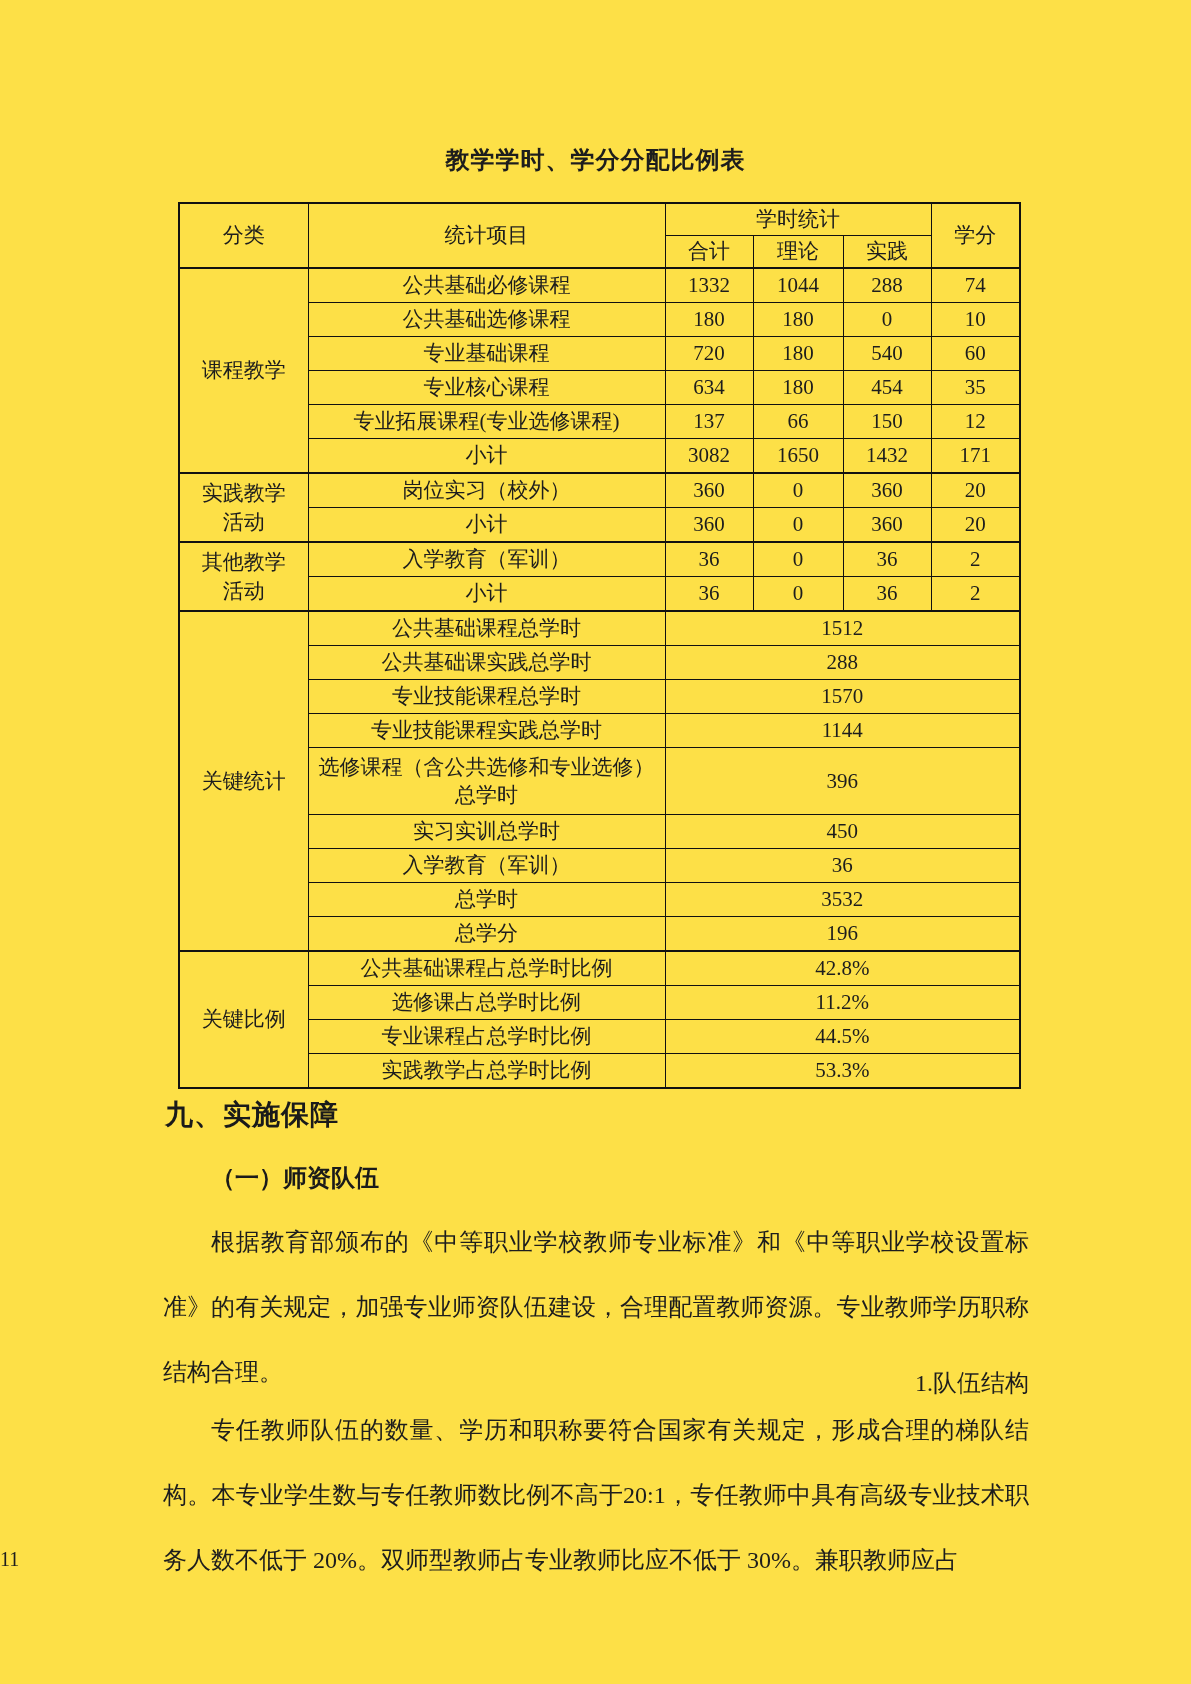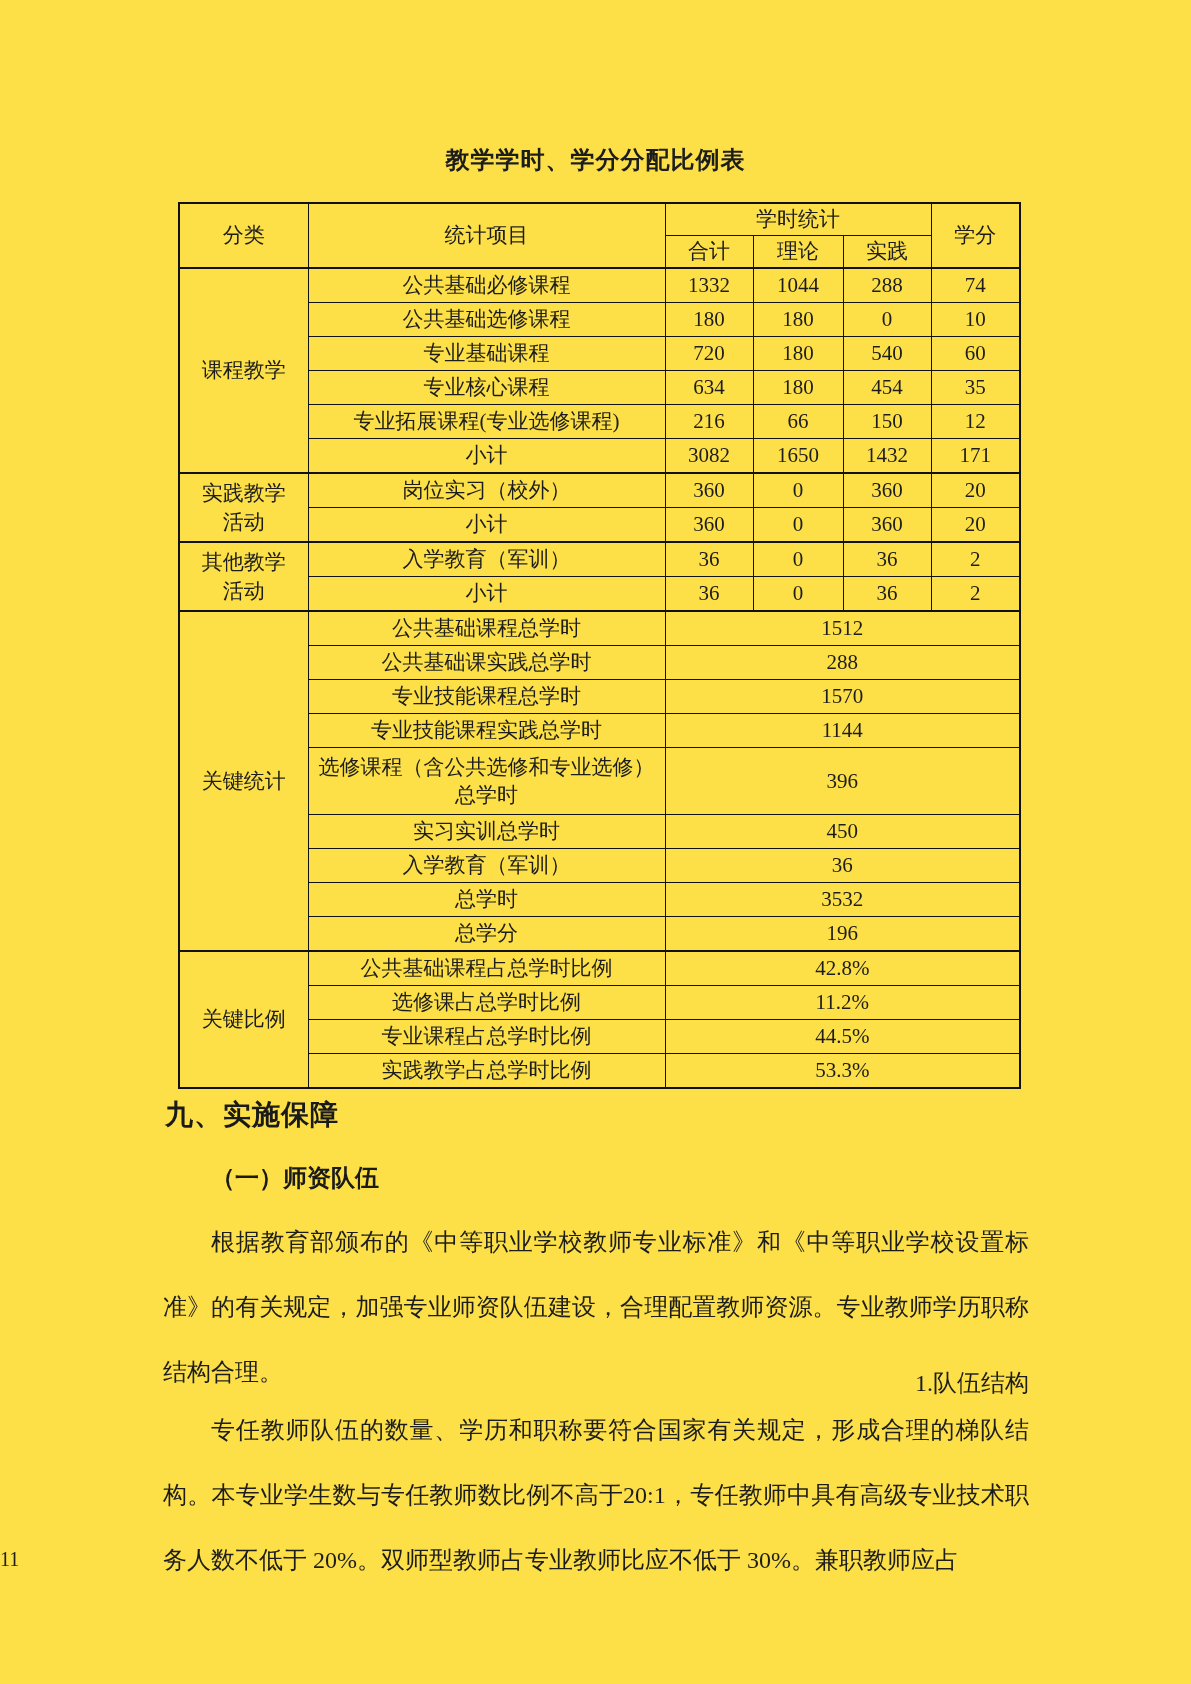--- a/index.html
+++ b/index.html
@@ -120,21 +120,21 @@
       </tr>
       <tr>
         <td class="cell-item">专业核心课程</td>
         <td>634</td>
         <td>180</td>
         <td>454</td>
         <td>35</td>
       </tr>
       <tr>
         <td class="cell-item">专业拓展课程(专业选修课程)</td>
-        <td>216</td>
+        <td>137</td>
         <td>66</td>
         <td>150</td>
         <td>12</td>
       </tr>
       <tr>
         <td class="cell-item">小计</td>
         <td>3082</td>
         <td>1650</td>
         <td>1432</td>
         <td>171</td>

